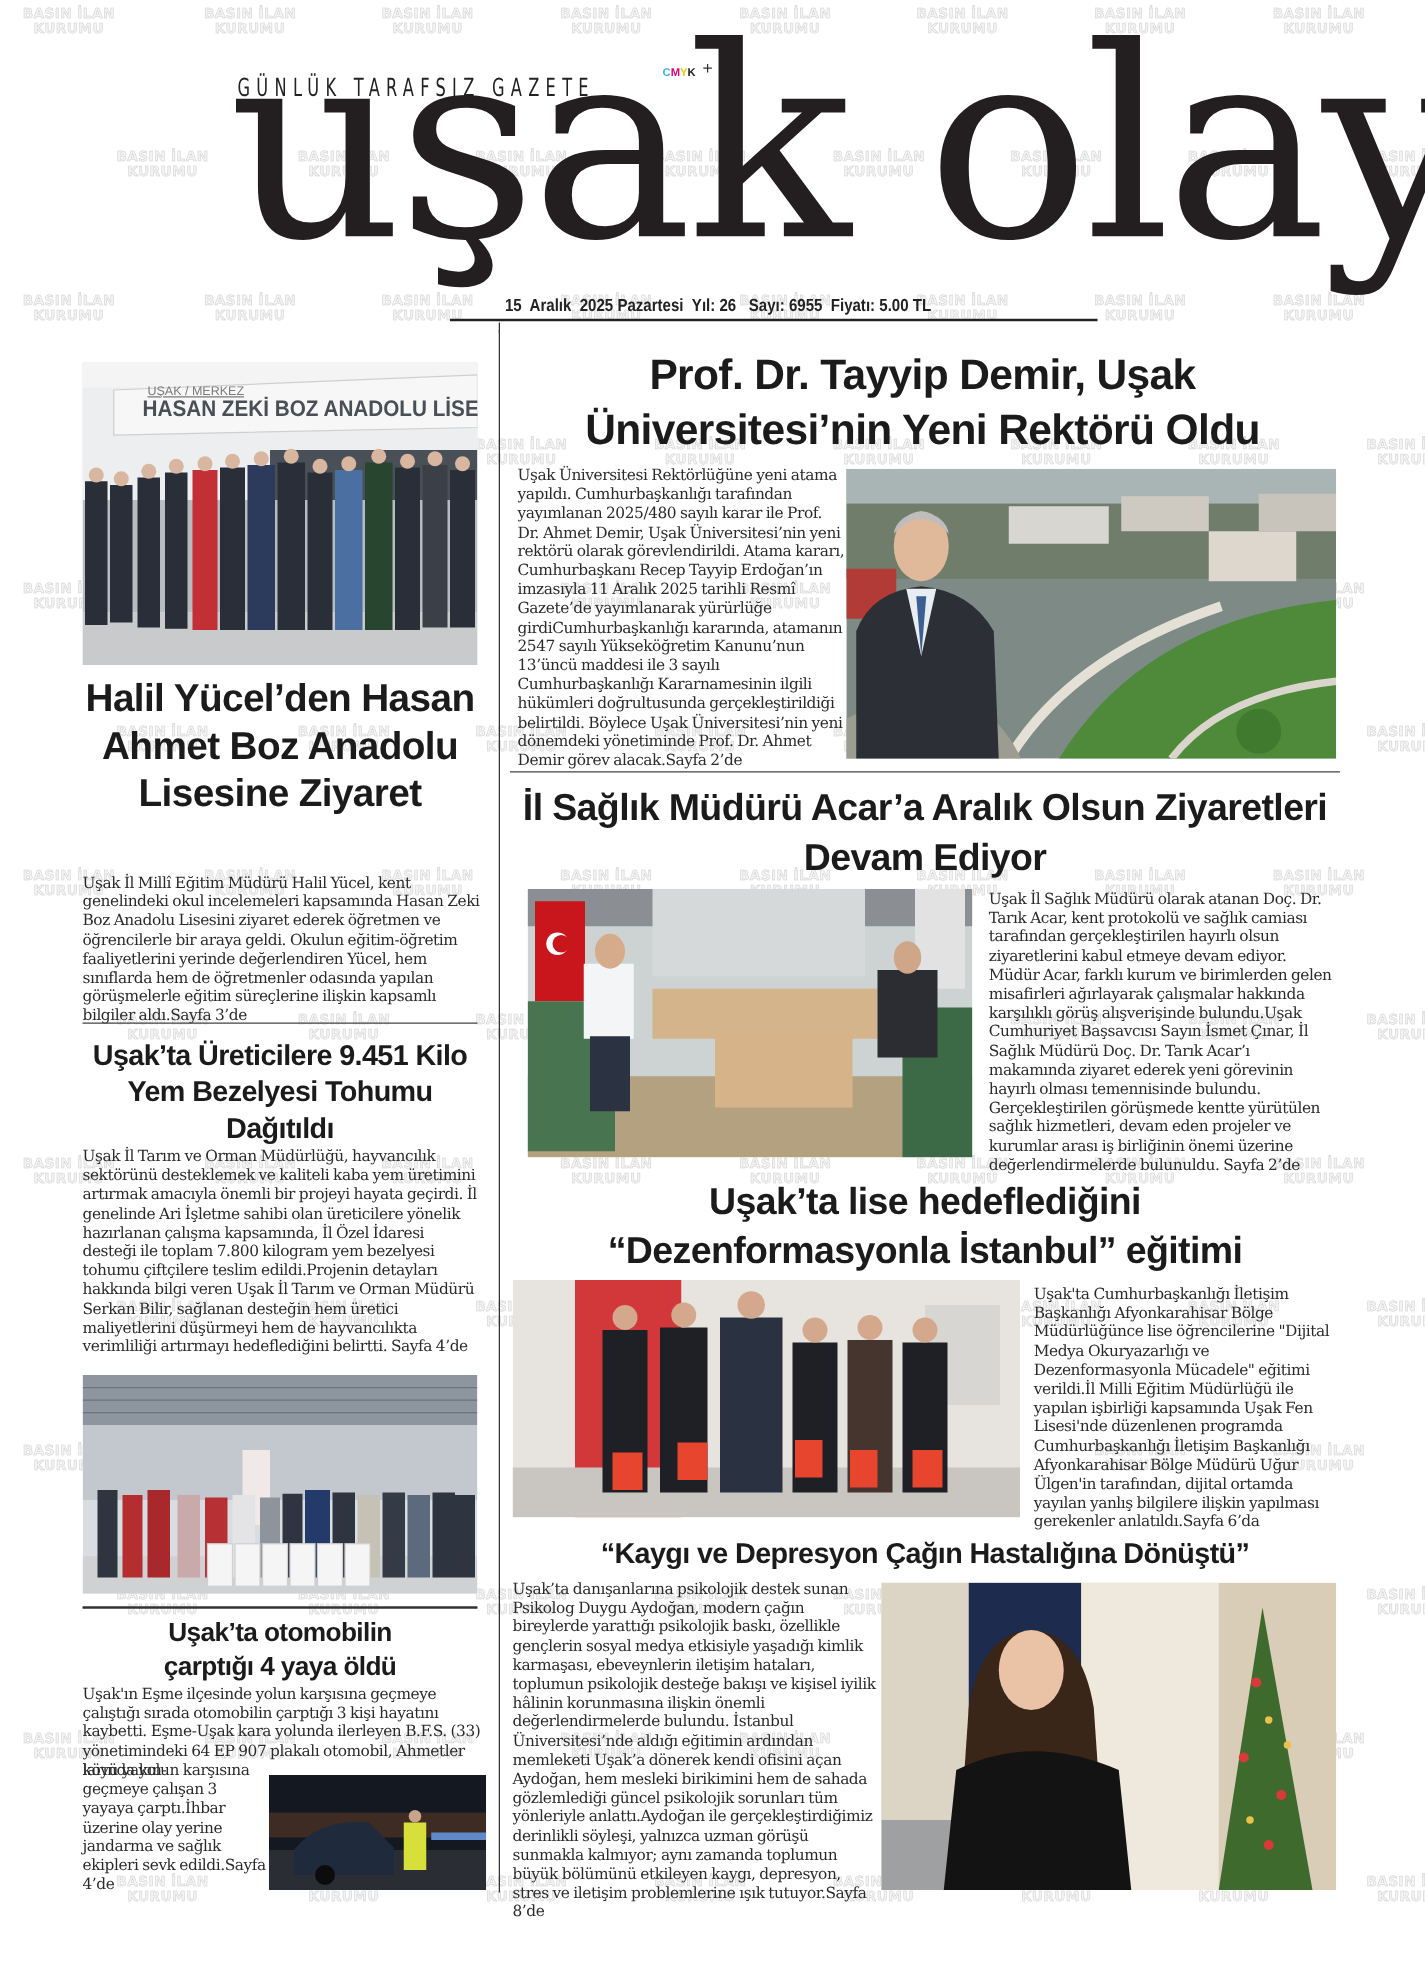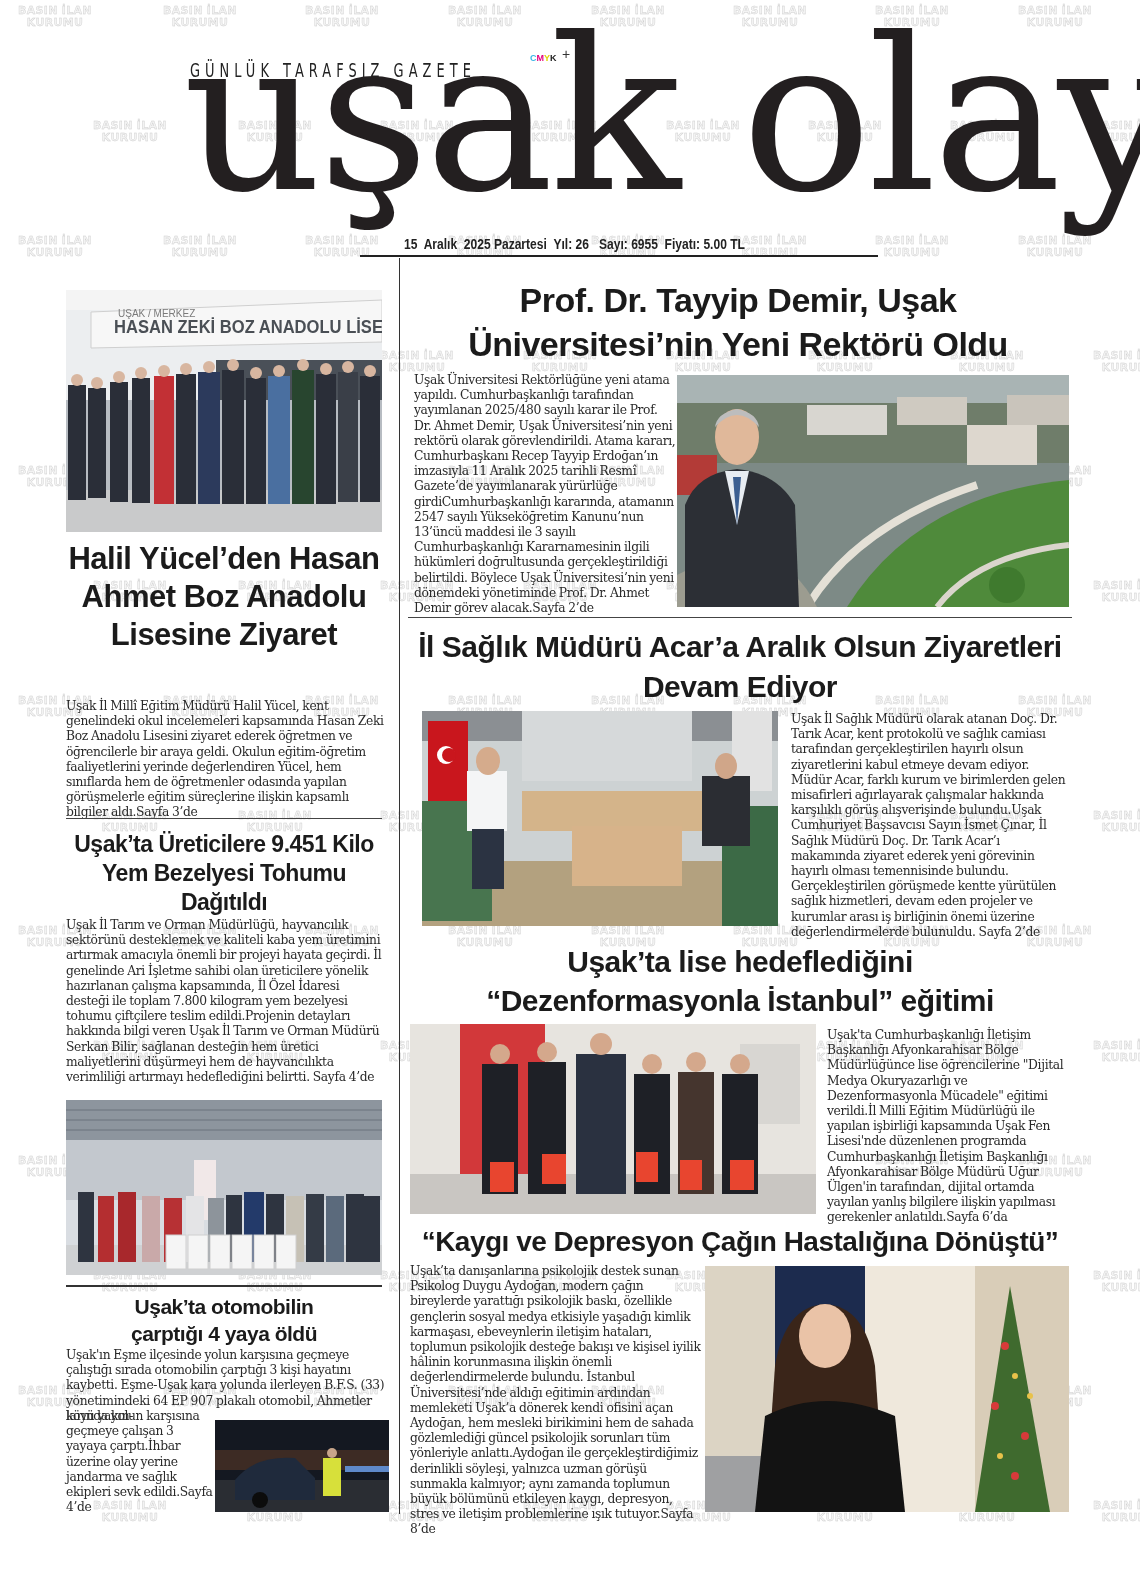--- a/index.html
+++ b/index.html
@@ -542,21 +542,21 @@
         <circle cx="143" cy="77" r="6"></circle>
         <circle cx="167" cy="75" r="6"></circle>
       <circle cx="190" cy="83" r="6"></circle>
         <circle cx="213" cy="81" r="6"></circle>
         <circle cx="237" cy="75" r="6"></circle>
         <circle cx="260" cy="79" r="6"></circle>
       <circle cx="282" cy="77" r="6"></circle>
         <circle cx="304" cy="81" r="6"></circle>
     </g>
   </svg>
-  <div class="abs" style="left:52px;top:18px;font-family:'Liberation Sans',sans-serif;font-size:10px;color:#7a7a7a;">UŞAK / MERKEZ</div>
+  <div class="abs" style="left:52px;top:18px;font-family:'Liberation Sans',sans-serif;font-size:10px;color:#7a7a7a;text-decoration:underline;">UŞAK / MERKEZ</div>
   <div class="abs" style="left:48px;top:27px;font-family:'Liberation Sans',sans-serif;font-weight:bold;font-size:18px;color:#4a4f55;white-space:nowrap;transform:scaleX(0.92);transform-origin:left top;">HASAN ZEKİ BOZ ANADOLU LİSES</div>
 </div>
 <div class="abs hl" style="left:66px;top:540px;width:316px;font-size:31px;line-height:38px;">Halil Yücel’den Hasan Ahmet Boz Anadolu Lisesine Ziyaret</div>
 <div class="abs body" style="left:66px;top:699px;width:318px;">Uşak İl Millî Eğitim Müdürü Halil Yücel, kent genelindeki okul incelemeleri kapsamında Hasan Zeki Boz Anadolu Lisesini ziyaret ederek öğretmen ve öğrencilerle bir araya geldi. Okulun eğitim-öğretim faaliyetlerini yerinde değerlendiren Yücel, hem sınıflarda hem de öğretmenler odasında yapılan görüşmelerle eğitim süreçlerine ilişkin kapsamlı bilgiler aldı.Sayfa 3’de</div>
 <div class="abs hrule" style="left:66px;top:818px;width:316px;"></div>
 
 <div class="abs hl" style="left:66px;top:830px;width:316px;font-size:23px;line-height:29px;">Uşak’ta Üreticilere 9.451 Kilo Yem Bezelyesi Tohumu Dağıtıldı</div>
 <div class="abs body" style="left:66px;top:918px;width:318px;">Uşak İl Tarım ve Orman Müdürlüğü, hayvancılık sektörünü desteklemek ve kaliteli kaba yem üretimini artırmak amacıyla önemli bir projeyi hayata geçirdi. İl genelinde Ari İşletme sahibi olan üreticilere yönelik hazırlanan çalışma kapsamında, İl Özel İdaresi desteği ile toplam 7.800 kilogram yem bezelyesi tohumu çiftçilere teslim edildi.Projenin detayları hakkında bilgi veren Uşak İl Tarım ve Orman Müdürü Serkan Bilir, sağlanan desteğin hem üretici maliyetlerini düşürmeyi hem de hayvancılıkta verimliliği artırmayı hedeflediğini belirtti. Sayfa 4’de</div>
 <div class="abs photo" style="left:66px;top:1100px;width:316px;height:175px;">
   <svg width="316" height="175" viewBox="0 0 316 175">
@@ -693,21 +693,21 @@
       <rect x="80" y="138" width="24" height="30"></rect>
         <rect x="132" y="130" width="24" height="30"></rect>
       <rect x="226" y="128" width="22" height="30"></rect>
         <rect x="270" y="136" width="22" height="30"></rect>
       <rect x="320" y="136" width="24" height="30"></rect>
     </g>
   </svg>
 </div>
 <div class="abs body" style="left:827px;top:1028px;width:244px;">Uşak'ta Cumhurbaşkanlığı İletişim Başkanlığı Afyonkarahisar Bölge Müdürlüğünce lise öğrencilerine "Dijital Medya Okuryazarlığı ve Dezenformasyonla Mücadele" eğitimi verildi.İl Milli Eğitim Müdürlüğü ile yapılan işbirliği kapsamında Uşak Fen Lisesi'nde düzenlenen programda Cumhurbaşkanlığı İletişim Başkanlığı Afyonkarahisar Bölge Müdürü Uğur Ülgen'in tarafından, dijital ortamda yayılan yanlış bilgilere ilişkin yapılması gerekenler anlatıldı.Sayfa 6’da</div>
 
-<div class="abs hl" style="left:408px;top:1226px;width:664px;font-size:28px;line-height:32px;text-align:center;">“Kaygı ve Depresyon Çağın Hastalığına Dönüştü”</div>
+<div class="abs hl" style="left:408px;top:1226px;width:664px;font-size:23px;line-height:32px;text-align:center;">“Kaygı ve Depresyon Çağın Hastalığına Dönüştü”</div>
 <div class="abs body" style="left:410px;top:1264px;width:292px;">Uşak’ta danışanlarına psikolojik destek sunan Psikolog Duygu Aydoğan, modern çağın bireylerde yarattığı psikolojik baskı, özellikle gençlerin sosyal medya etkisiyle yaşadığı kimlik karmaşası, ebeveynlerin iletişim hataları, toplumun psikolojik desteğe bakışı ve kişisel iyilik hâlinin korunmasına ilişkin önemli değerlendirmelerde bulundu. İstanbul Üniversitesi’nde aldığı eğitimin ardından memleketi Uşak’a dönerek kendi ofisini açan Aydoğan, hem mesleki birikimini hem de sahada gözlemlediği güncel psikolojik sorunları tüm yönleriyle anlattı.Aydoğan ile gerçekleştirdiğimiz derinlikli söyleşi, yalnızca uzman görüşü sunmakla kalmıyor; aynı zamanda toplumun büyük bölümünü etkileyen kaygı, depresyon, stres ve iletişim problemlerine ışık tutuyor.Sayfa 8’de</div>
 <div class="abs photo" style="left:705px;top:1266px;width:364px;height:246px;">
   <svg width="364" height="246" viewBox="0 0 364 246">
     <rect width="364" height="246" fill="#d9cdb8"></rect>
     <rect x="0" y="0" width="90" height="246" fill="#dcd4c4"></rect>
     <rect x="70" y="0" width="90" height="246" fill="#1c2b4e"></rect>
     <rect x="160" y="0" width="110" height="246" fill="#efe8dc"></rect>
     <polygon points="270,246 305,20 345,246" fill="#3f6a2e"></polygon>
     <g fill="#d83a3a">
         <circle cx="300" cy="80" r="4"></circle>

